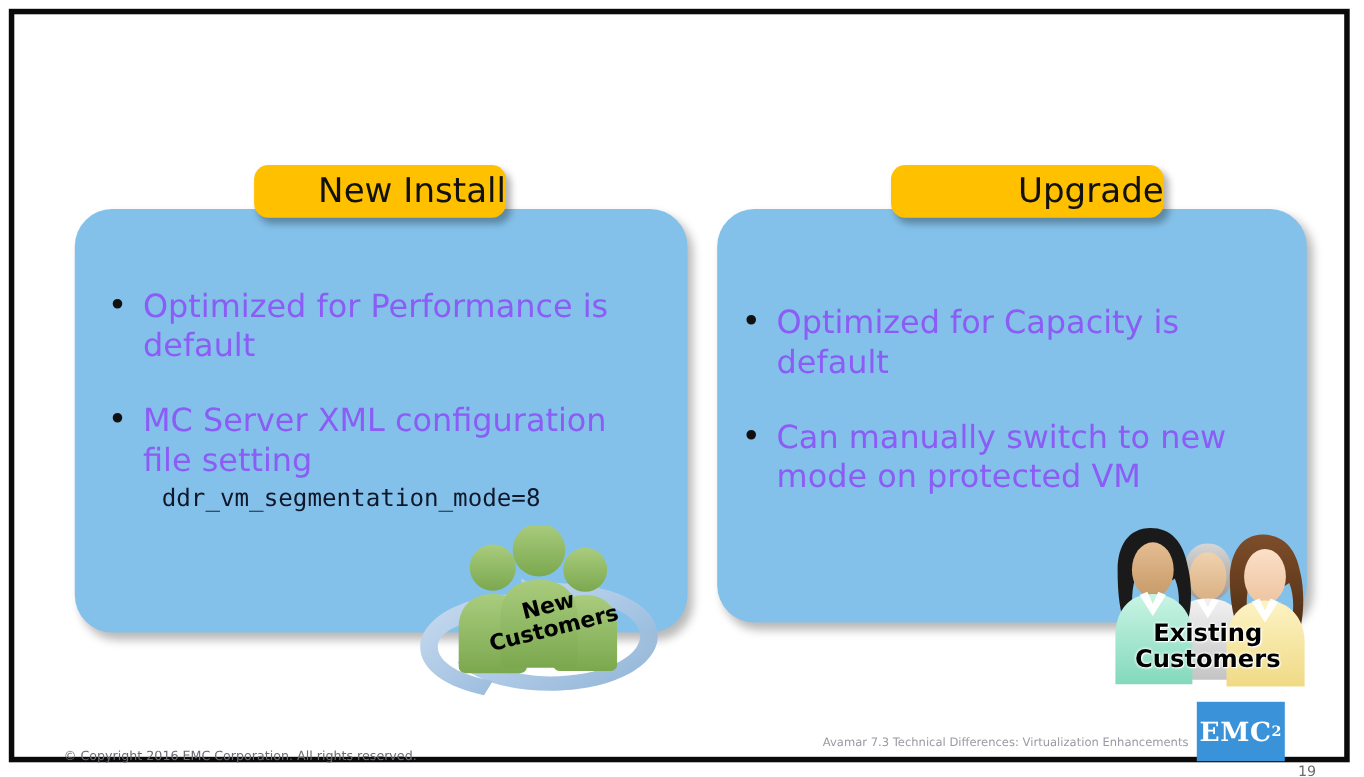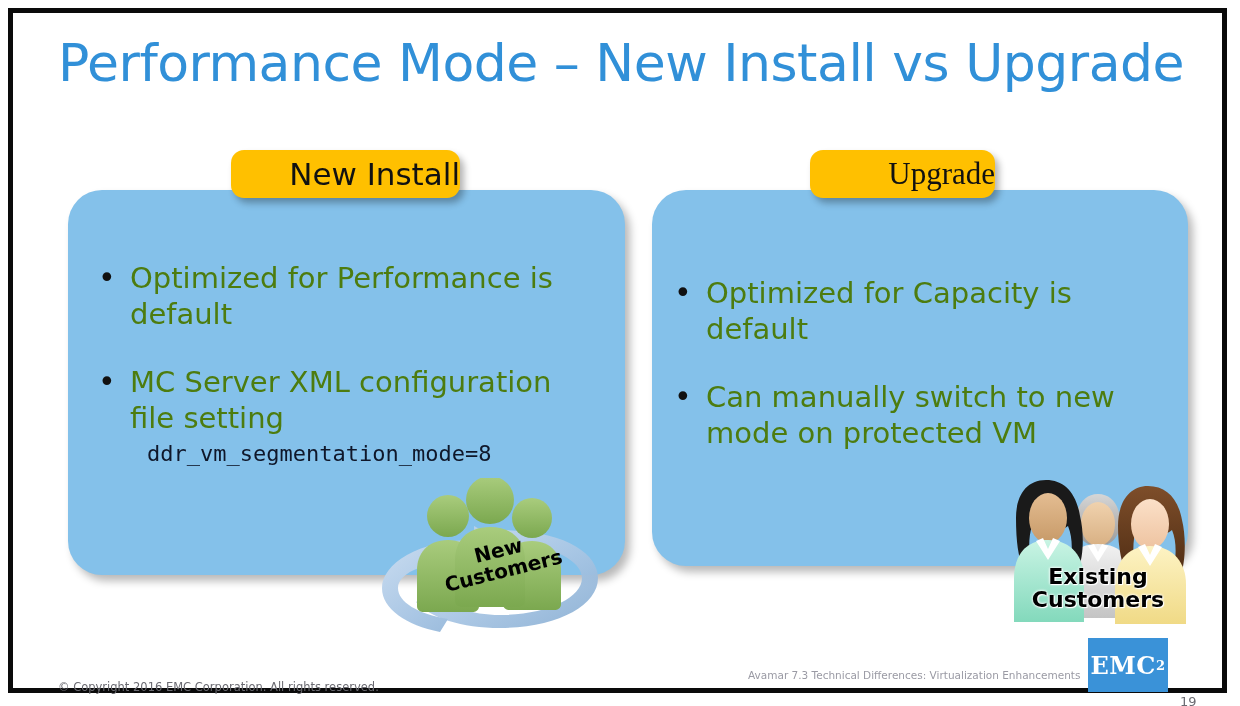--- a/index.html
+++ b/index.html
@@ -60,21 +60,21 @@
     box-shadow: 4px 5px 7px rgba(0,0,0,0.3);
     color: #111111;
     font-family: "DejaVu Sans", sans-serif;
     font-size: 31px;
     line-height: 48px;
     text-align: right;
     white-space: nowrap;
     z-index: 5;
   }
   #badge-new-install { left: 231px; top: 150px; width: 229px; height: 48px; }
-  #badge-upgrade     { left: 810px; top: 150px; width: 185px; height: 48px; font-family: Liberation Serif, serif; }
+  #badge-upgrade     { left: 810px; top: 150px; width: 248px; height: 48px; }
 
   
   .bullets {
     position: absolute;
     z-index: 3;
   }
   #bullets-left  { left: 92px;  top: 260px; width: 508px; }
   #bullets-right { left: 668px; top: 275px; width: 500px; }
 
   .bullet-row {
@@ -86,21 +86,21 @@
     width: 38px;
     color: #111111;
     font-size: 30px;
     line-height: 36px;
     text-align: left;
     padding-left: 6px;
     box-sizing: border-box;
   }
   .bullet-text {
     flex: 1 1 auto;
-    color: #4d7c0f;
+    color: #8b5cf6;
     font-size: 29px;
     line-height: 36px;
     font-family: "DejaVu Sans", sans-serif;
   }
   .bullet-gap { height: 32px; }
 
   .code-line {
     margin-left: 55px;
     margin-top: 4px;
     font-family: "DejaVu Sans Mono", monospace;
@@ -203,21 +203,20 @@
     font-family: "DejaVu Sans", sans-serif;
   }
 </style>
 </head>
 <body>
 
 <div id="slide">
 
   <div class="slide-frame"></div>
 
-  <div class="title">Performance Mode – New Install vs Upgrade</div>
 
   <div class="panel" id="panel-left"></div>
 
   <div class="badge" id="badge-new-install">New Install</div>
 
   <div class="bullets" id="bullets-left">
     <div class="bullet-row">
       <span class="bullet-dot">•</span>
       <span class="bullet-text">Optimized for Performance is default</span>
     </div>

